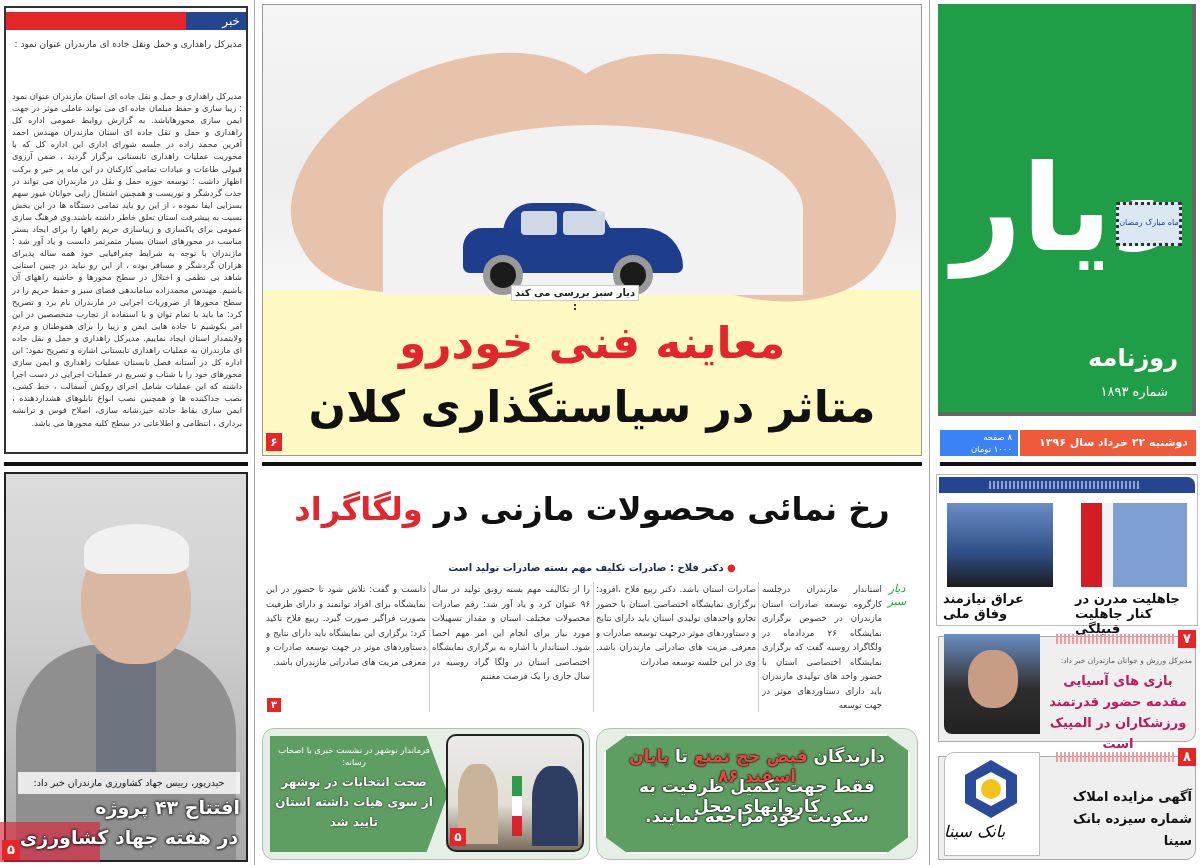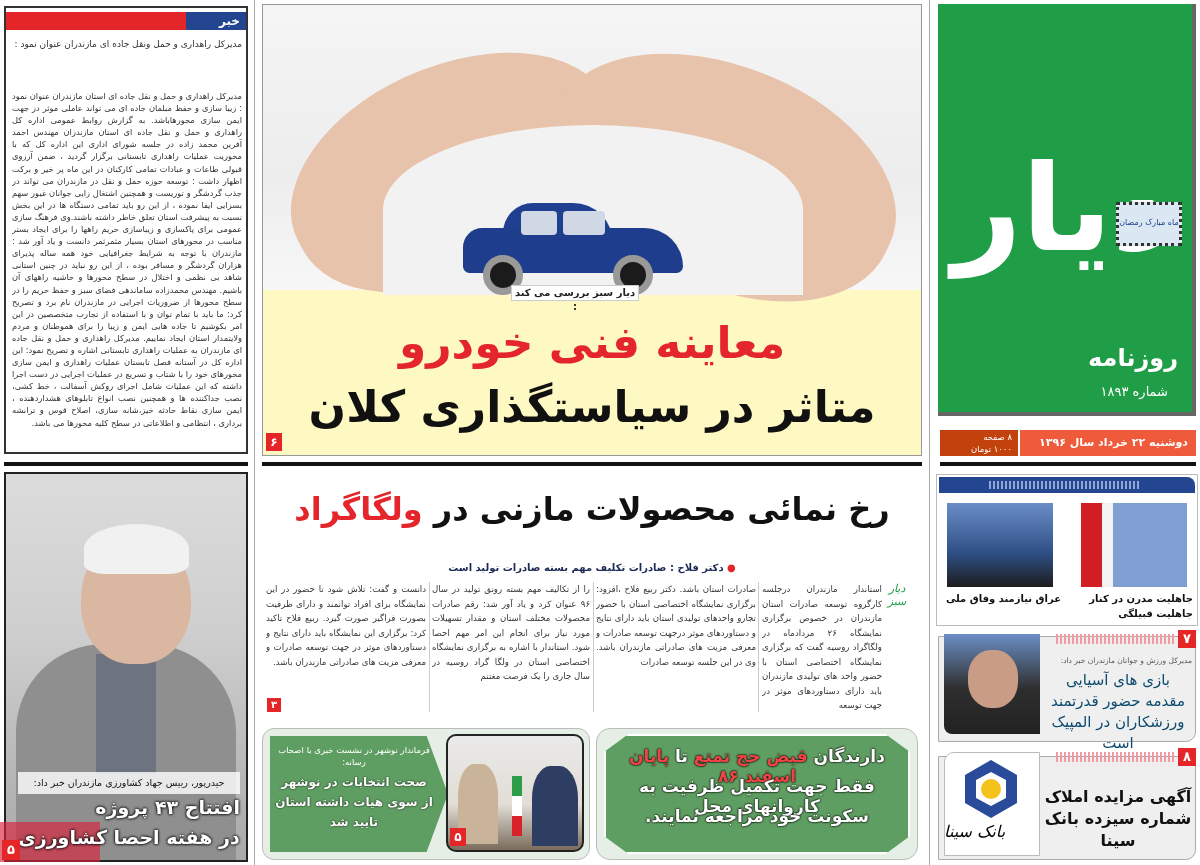--- a/index.html
+++ b/index.html
@@ -4,21 +4,21 @@
 <style>
 *{box-sizing:border-box;margin:0;padding:0}
 html,body{width:1200px;height:865px;overflow:hidden;background:#fff}
 body{font-family:"DejaVu Sans",sans-serif;position:relative;direction:ltr}
 .abs{position:absolute}
 .rtl{direction:rtl;text-align:right}
 
 #news-box{left:4px;top:6px;width:244px;height:448px;border:2px solid #333;background:#fff}
 #news-header{left:0;top:0;width:240px;height:22px}
 #news-header .red{position:absolute;left:0;top:4px;width:180px;height:18px;background:#e52628}
-#news-header .blue{position:absolute;left:180px;top:4px;width:60px;height:18px;background:#24458f;color:#fff;font-weight:bold;font-size:12px;text-align:right;padding-right:6px;line-height:18px}
+#news-header .blue{position:absolute;left:180px;top:4px;width:60px;height:18px;background:#24458f;color:#fff;font-weight:normal;font-size:12px;text-align:right;padding-right:6px;line-height:18px}
 #news-kicker{left:6px;top:30px;width:230px;font-size:9px;color:#333;line-height:12px}
 #news-title{left:6px;top:44px;width:230px;font-size:13px;font-weight:bold;color:#000;line-height:18px;text-align:center}
 #news-body{left:6px;top:82px;width:230px;height:362px;font-size:8.3px;color:#333;line-height:12.1px;text-align:justify;overflow:hidden}
 .hrule{background:#111}
 
 #left-photo{left:4px;top:472px;width:244px;height:390px;border:2px solid #222;background:linear-gradient(180deg,#dcdcdc 0%,#cfcfcf 40%,#a9a9a9 100%);overflow:hidden}
 #left-photo .head{position:absolute;left:75px;top:60px;width:110px;height:130px;border-radius:50% 50% 45% 45%;background:#d9b7a0}
 #left-photo .hair{position:absolute;left:78px;top:50px;width:105px;height:50px;border-radius:50% 50% 20% 20%;background:#f1f1f1}
 #left-photo .suit{position:absolute;left:10px;top:170px;width:220px;height:220px;border-radius:40% 40% 0 0;background:#8f8f8f}
 #left-photo .shirt{position:absolute;left:90px;top:180px;width:60px;height:120px;background:#6e7380}
@@ -41,47 +41,47 @@
 #hero-title2{left:0;top:372px;width:658px;font-size:44px;font-weight:bold;color:#111;text-align:center;line-height:60px}
 #hero-page{left:3px;top:428px;width:16px;height:18px;background:#e52628;color:#fff;font-size:12px;font-weight:bold;text-align:center;line-height:18px}
 
 #masthead{left:938px;top:4px;width:258px;height:412px;background:#1f9d47;border-right:4px solid #666;border-bottom:4px solid #666;overflow:hidden}
 #mast-tag{left:0;top:18px;width:250px;font-size:16px;color:#fff;font-style:italic;text-align:center}
 #mast-logo{left:0;top:90px;width:250px;font-size:120px;color:#fff;font-weight:bold;text-align:center;line-height:230px}
 #ramadan-box{left:178px;top:198px;width:66px;height:44px;background:#dbe7f3;border:3px dotted #333;font-size:8px;color:#1b3f87;text-align:center;line-height:36px}
 #mast-type{left:0;top:340px;width:250px;font-size:24px;font-weight:bold;color:#fff;text-align:right;padding-right:10px}
 #mast-issue{left:0;top:380px;width:250px;font-size:13px;color:#fff;text-align:right;padding-right:20px}
 #date-box{left:1020px;top:430px;width:176px;height:26px;background:#ef5a3a;color:#fff;font-size:11px;font-weight:bold;text-align:right;padding-right:8px;line-height:26px}
-#price-box{left:940px;top:430px;width:78px;height:26px;background:#c2410c;color:#fff;font-size:8.5px;text-align:right;padding-right:6px;line-height:12px;padding-top:1px}
+#price-box{left:940px;top:430px;width:78px;height:26px;background:#3b82f6;color:#fff;font-size:8.5px;text-align:right;padding-right:6px;line-height:12px;padding-top:1px}
 #mast-rule{left:940px;top:462px;width:256px;height:4px}
 
 .rbox{background:#efefef;border:1px solid #aaa;border-radius:0 10px 10px 0}
 #pair-box{left:936px;top:474px;width:262px;height:152px;background:#fff;border:1px solid #bbb}
 #pair-bar{left:2px;top:2px;width:256px;height:16px;background:#24458f;border-radius:0 8px 0 0}
 #pair-bar .dots{position:absolute;left:50px;top:4px;width:150px;height:8px;background:repeating-linear-gradient(90deg,#8da6d6 0 2px,transparent 2px 4px)}
 .pair-img{position:absolute;top:28px;width:106px;height:84px;background:#3d6aa8}
 #pair-img-1{left:144px;background:linear-gradient(90deg,#d31d25 0 20%,#f3f3f3 20% 30%,#7f9ed2 30%)}
 #pair-img-2{left:10px;background:linear-gradient(180deg,#6b8dc8 0%,#2e4f85 60%,#1c1c1c 100%)}
-.pair-cap{position:absolute;top:116px;width:118px;font-size:10px;font-weight:bold;text-align:right;line-height:15px;color:#111}
+.pair-cap{position:absolute;top:116px;width:118px;font-size:13px;font-weight:bold;text-align:left;line-height:15px;color:#111}
 #pair-cap-1{left:138px}
 #pair-cap-2{left:6px}
 #sport-box{left:938px;top:636px;width:258px;height:106px}
 #sport-photo{left:944px;top:634px;width:96px;height:100px;background:linear-gradient(180deg,#6b8ec4 0%,#2e2e2e 55%,#222 100%);border-radius:0 0 0 8px}
 #sport-photo .face{position:absolute;left:24px;top:16px;width:50px;height:58px;border-radius:45%;background:#c99c85}
 #sport-bar{left:1056px;top:634px;width:120px;height:10px;background:repeating-linear-gradient(90deg,#f19aa3 0 2px,transparent 2px 4px)}
 #sport-num{left:1178px;top:630px;width:18px;height:18px;background:#e52628;color:#fff;font-size:13px;font-weight:bold;text-align:center;line-height:18px}
 #sport-kicker{left:1044px;top:656px;width:148px;font-size:7.5px;color:#555;text-align:right}
-#sport-title{left:1044px;top:670px;width:148px;font-size:15px;font-weight:normal;color:#0c4a6e;text-align:center;line-height:21px}
+#sport-title{left:1044px;top:670px;width:148px;font-size:13px;font-weight:bold;color:#be185d;text-align:center;line-height:21px}
 #bank-box{left:938px;top:756px;width:258px;height:104px}
 #bank-logo-box{left:944px;top:752px;width:96px;height:104px;background:#fff;border:1px solid #bbb;border-radius:10px 0 0 0}
 #bank-hex{left:960px;top:758px;width:62px;height:62px}
 #bank-name{left:944px;top:822px;width:96px;font-size:16px;color:#000;text-align:left;font-style:italic}
 #bank-bar{left:1056px;top:752px;width:120px;height:10px;background:repeating-linear-gradient(90deg,#f19aa3 0 2px,transparent 2px 4px)}
 #bank-num{left:1178px;top:748px;width:18px;height:18px;background:#e52628;color:#fff;font-size:13px;font-weight:bold;text-align:center;line-height:18px}
-#bank-title{left:1044px;top:786px;width:148px;font-size:16px;font-weight:bold;color:#111;text-align:center;line-height:22px}
+#bank-title{left:1044px;top:786px;width:148px;font-size:13px;font-weight:bold;color:#111;line-height:22px}
 
 #mid-rule{left:262px;top:462px;width:660px;height:4px}
 #mid-title{left:262px;top:484px;width:660px;font-size:32px;font-weight:bold;color:#111;text-align:center;line-height:50px}
 #mid-title .red{color:#e4252b}
 #mid-sub{left:262px;top:562px;width:660px;font-size:10px;font-weight:bold;color:#1b2a55;text-align:center}
 #mid-sub .dot{color:#e52628}
 .col{position:absolute;top:582px;font-size:8.6px;color:#333;line-height:14.5px;text-align:justify;overflow:hidden;height:132px}
 #col1{left:762px;width:120px}
 #col2{left:596px;width:160px}
 #col3{left:432px;width:158px}
@@ -123,21 +123,21 @@
 
 <div id="left-photo" class="abs">
   <div class="suit"></div>
   <div class="shirt"></div>
   <div class="head"></div>
   <div class="hair"></div>
 </div>
 <div id="left-red-tab" class="abs"></div>
 <div id="left-caption" class="abs rtl">حیدرپور، رییس جهاد کشاورزی مازندران خبر داد:</div>
 <div id="left-title1" class="abs rtl">افتتاح ۴۳ پروژه</div>
-<div id="left-title2" class="abs rtl">در هفته احصا کشاورزی</div>
+<div id="left-title2" class="abs rtl">در هفته جهاد کشاورزی</div>
 <div id="left-page5" class="abs">۵</div>
 
 <div id="top-box" class="abs">
   <div id="hero-img" class="abs">
     <div class="hand" style="left:20px;top:60px;width:340px;height:210px;transform:rotate(-28deg);border-radius:45% 55% 40% 50%"></div>
     <div class="hand" style="left:280px;top:60px;width:360px;height:220px;transform:rotate(26deg);border-radius:55% 45% 50% 40%"></div>
     <div class="abs" style="left:120px;top:120px;width:420px;height:170px;background:#f2f2f2;border-radius:50% 50% 0 0"></div>
     <div id="car">
       <div class="roof"></div>
       <div class="body"></div>

